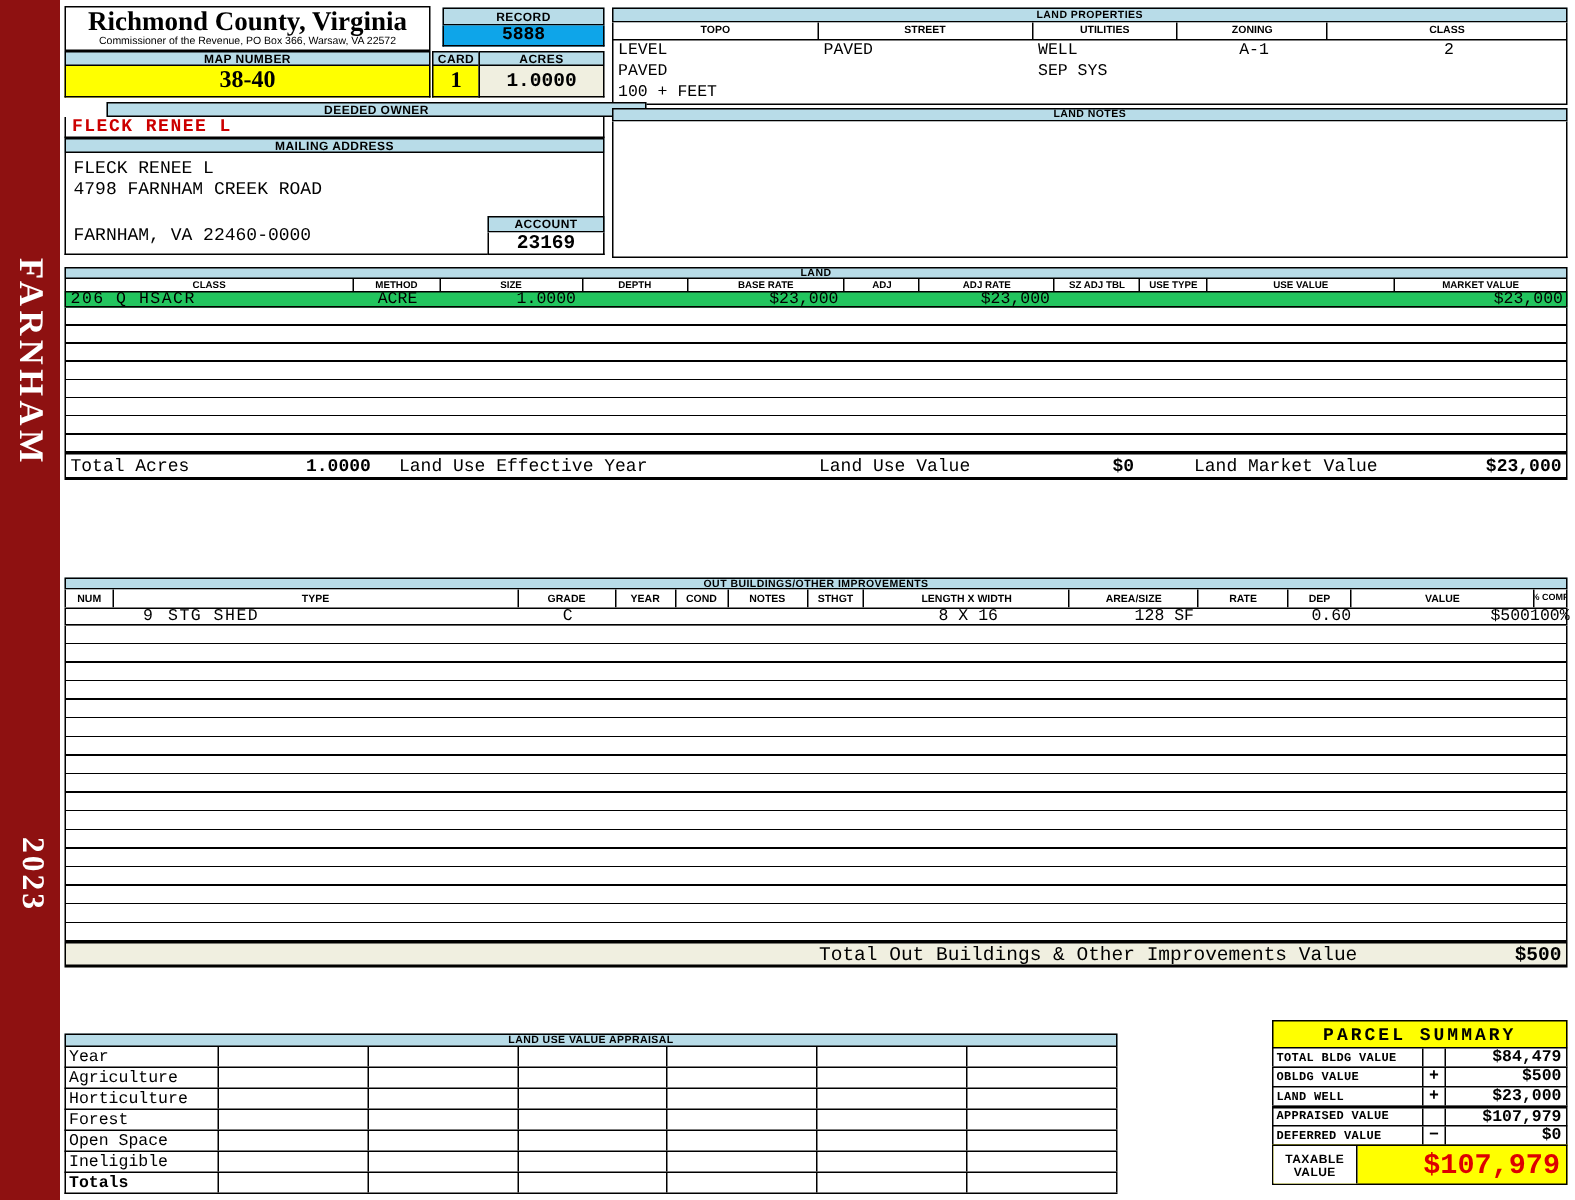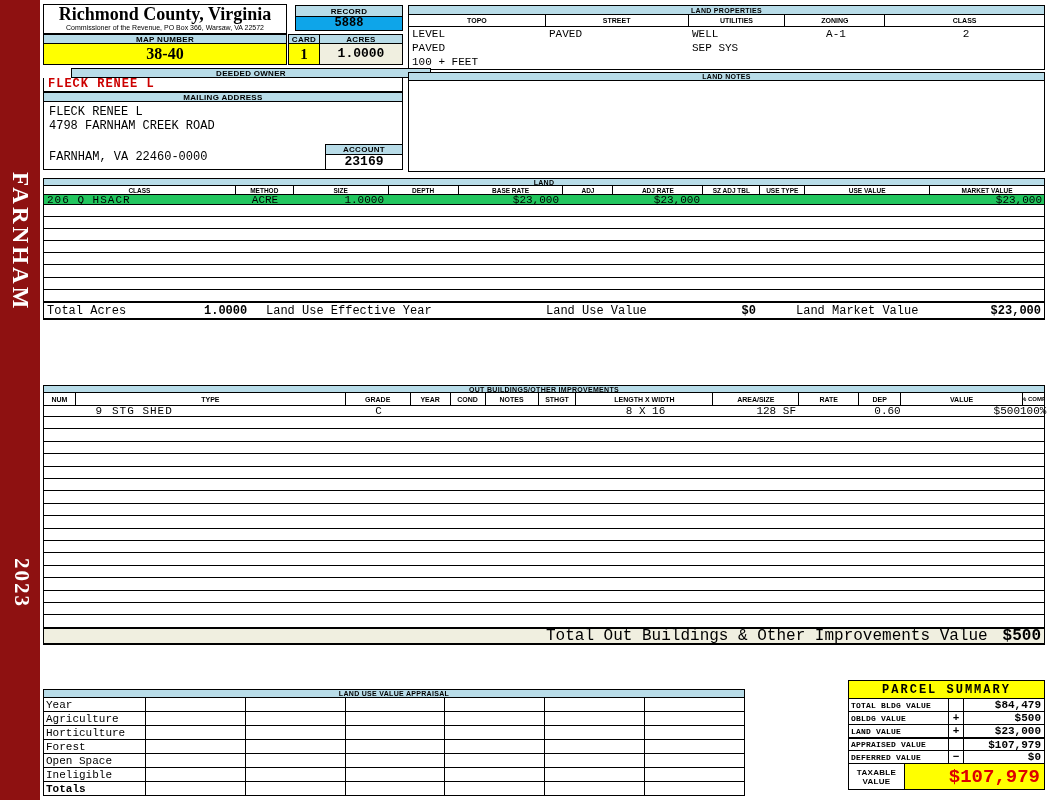--- a/index.html
+++ b/index.html
@@ -157,21 +157,21 @@
     <span class="abs" style="left:442px; width:53px; text-align:center;"></span>
     <span class="abs" style="left:495px; width:38px; text-align:center;"></span>
     <span class="abs" style="left:533px; width:137px; text-align:center;">8 X 16</span>
     <span class="abs" style="left:670px; width:82px; text-align:right;">128 SF</span>
     <span class="abs" style="left:756px; width:56px; text-align:right;"></span>
     <span class="abs" style="left:816px; width:55px; text-align:center;">0.60</span>
     <span class="abs" style="left:858px; width:118px; text-align:right;">$500</span>
     <span class="abs" style="left:976px; width:24px; text-align:right;">100%</span>
   </div>
   <div class="rules-ob" style="height:211px; border-left:1px solid #000; border-right:1px solid #000;"></div>
-  <div class="mono" style="position:relative; height:17px; border:1px solid #000; border-bottom:2px solid #000; background:#f0efe0; font-size:16px; line-height:15px;text-decoration:underline;">
+  <div class="mono" style="position:relative; height:17px; border:1px solid #000; border-bottom:2px solid #000; background:#f0efe0; font-size:13px; line-height:15px;text-decoration:underline;">
     <span class="abs" style="left:502px;">Total Out Buildings &amp; Other Improvements Value</span>
     <span class="abs" style="left:900px; width:97px; text-align:right; font-weight:bold;">$500</span>
   </div>
 </div>
 
 <div class="abs" style="left:43px; top:689px; width:702px;">
   <div class="bar" style="height:9px; font-size:7px;">LAND USE VALUE APPRAISAL</div>
   <div class="lu-row mono">
     <div class="lu-label">Year</div>
     <div class="lu-cell"></div>
@@ -243,21 +243,21 @@
     <div class="ps-label">TOTAL BLDG VALUE</div>
     <div class="ps-op"></div>
     <div class="ps-val">$84,479</div>
   </div>
   <div class="ps-row mono">
     <div class="ps-label">OBLDG VALUE</div>
     <div class="ps-op">+</div>
     <div class="ps-val">$500</div>
   </div>
   <div class="ps-row mono">
-    <div class="ps-label">LAND VALUE</div>
+    <div class="ps-label">LAND WELL</div>
     <div class="ps-op">+</div>
     <div class="ps-val">$23,000</div>
   </div>
   <div class="ps-row mono" style="border-top:2px solid #000;">
     <div class="ps-label">APPRAISED VALUE</div>
     <div class="ps-op"></div>
     <div class="ps-val">$107,979</div>
   </div>
   <div class="ps-row mono">
     <div class="ps-label">DEFERRED VALUE</div>

